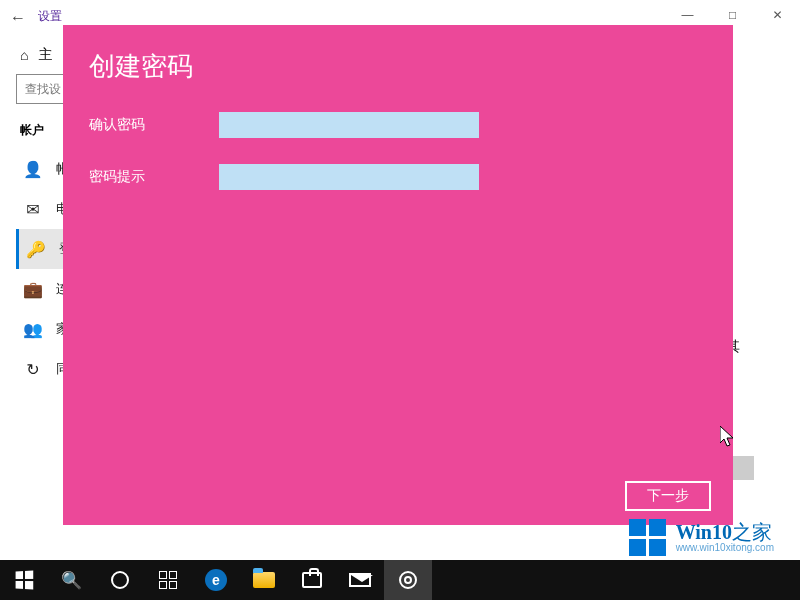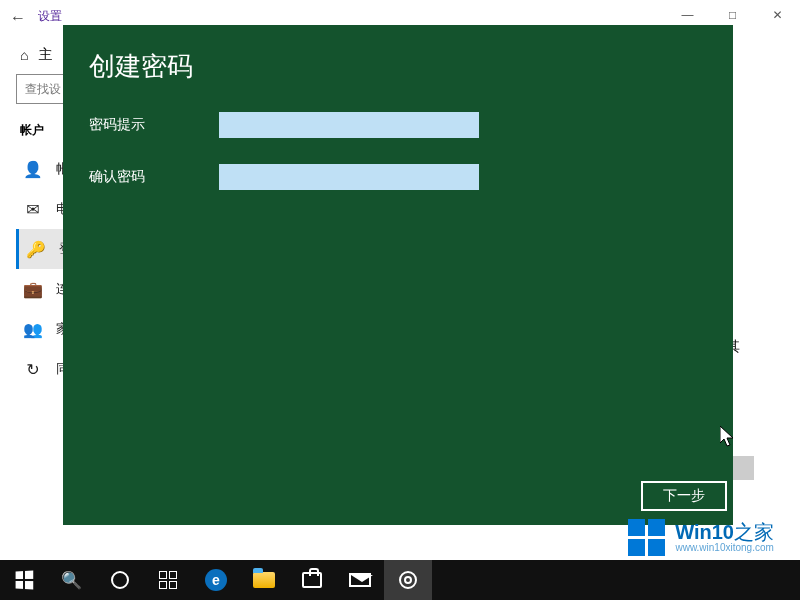--- a/index.html
+++ b/index.html
@@ -18,40 +18,40 @@
   .search-box { border: 1px solid #888; height: 30px; display: flex; align-items: center; padding: 0 8px; font-size: 12px; color: #777; margin-bottom: 18px; width: 200px; }
   .category { font-size: 12px; font-weight: 600; margin: 6px 0 10px 4px; }
   .nav-item { display: flex; align-items: center; gap: 14px; height: 40px; padding: 0 8px; font-size: 13px; color: #222; }
   .nav-item.active { border-left: 3px solid #0078d7; background: #e6e6e6; }
   .nav-icon { width: 18px; height: 18px; display: flex; align-items: center; justify-content: center; font-size: 16px; }
   .main-panel { flex: 1; padding: 0 0 0 8px; position: relative; }
   .side-text { position: absolute; right: 44px; top: 298px; font-size: 14px; }
   .gray-btn { position: absolute; right: 30px; top: 416px; width: 40px; height: 24px; background: #ccc; }
 
   
-  .modal { position: absolute; left: 63px; top: 25px; width: 670px; height: 500px; background: #14532d; color: #fff; padding: 24px 26px 16px 26px; }
+  .modal { position: absolute; left: 63px; top: 25px; width: 670px; height: 500px; background: #ec4899; color: #fff; padding: 24px 26px 16px 26px; }
   .modal h1 { font-size: 26px; font-weight: 400; margin-bottom: 28px; }
   .form-row { display: flex; align-items: center; margin-bottom: 26px; }
   .form-label { width: 130px; font-size: 14px; }
   .form-input { width: 260px; height: 26px; border: none; outline: none; padding: 0 6px; font-size: 13px; }
   .form-input.new { background: #fff; }
   .form-input.dim { background: #bfe0f5; }
-  .modal-footer { position: absolute; right: 6px; bottom: 14px; display: flex; gap: 26px; align-items: flex-end; }
+  .modal-footer { position: absolute; right: 22px; bottom: 14px; display: flex; gap: 26px; align-items: flex-end; }
   .modal-btn { width: 86px; height: 30px; border: 2px solid #fff; background: transparent; color: #fff; font-size: 14px; cursor: pointer; display: flex; align-items: center; justify-content: center; }
 
   
   .cursor { position: absolute; left: 720px; top: 426px; width: 16px; height: 24px; color: #fff; pointer-events: none; }
 
   
   .watermark { position: absolute; right: 26px; bottom: 44px; display: flex; align-items: center; gap: 10px; color: #0078d7; }
   .watermark .winlogo { display: grid; grid-template-columns: 17px 17px; grid-template-rows: 17px 17px; gap: 3px; }
   .watermark .winlogo div { background: #0078d7; }
   .watermark .wtext { display: flex; flex-direction: column; }
   .watermark .brand { font-size: 20px; font-weight: 400; color: #0069b5; line-height: 1; }
-  .watermark .brand b { font-weight: 600; }
+  .watermark .brand b { font-weight: 600; font-family: Liberation Serif, serif; }
   .watermark .url { font-size: 10px; color: #5fa4d6; text-align: center; }
 
   
   .taskbar { position: absolute; left: 0; right: 0; bottom: 0; height: 40px; background: #111; display: flex; align-items: stretch; }
   .task-item { width: 48px; display: flex; align-items: center; justify-content: center; color: #fff; font-size: 17px; position: relative; }
   .task-item.active { background: #3a3a3a; }
   .folder-icon { width: 22px; height: 16px; background: linear-gradient(#ffd76a,#f0b000); border-radius: 2px; position: relative; }
   .folder-icon::before { content:""; position:absolute; top:-4px; left:0; width:10px; height:5px; background:#4eb1ef; border-radius:2px 2px 0 0;}
   .store-icon { width: 20px; height: 16px; border: 2px solid #fff; border-radius: 2px; position: relative; }
   .store-icon::before{content:"";position:absolute;top:-6px;left:5px;width:6px;height:6px;border:2px solid #fff;border-bottom:none;border-radius:3px 3px 0 0;}
@@ -120,26 +120,26 @@
     <div class="main-panel">
       <span class="side-text">其</span>
       <div class="gray-btn"></div>
     </div>
   </div>
 </div>
 
 <div class="modal">
   <h1>创建密码</h1>
   <div class="form-row">
+    <div class="form-label">确认密码</div>
+    <input type="password" class="form-input dim" style="">
+  </div>
+  <div class="form-row">
     <div class="form-label">密码提示</div>
     <input type="text" class="form-input dim" style="">
-  </div>
-  <div class="form-row">
-    <div class="form-label">确认密码</div>
-    <input type="password" class="form-input dim" style="">
   </div>
   <div class="modal-footer">
     <button class="modal-btn">下一步</button>
   </div>
 </div>
 
 <svg class="cursor" viewBox="0 0 16 24">
   <path d="M0 0 L0 17 L4 13 L7 20 L10 19 L7 12 L13 12 Z" fill="#fff" stroke="#000" stroke-width="1"></path>
 </svg>
 

